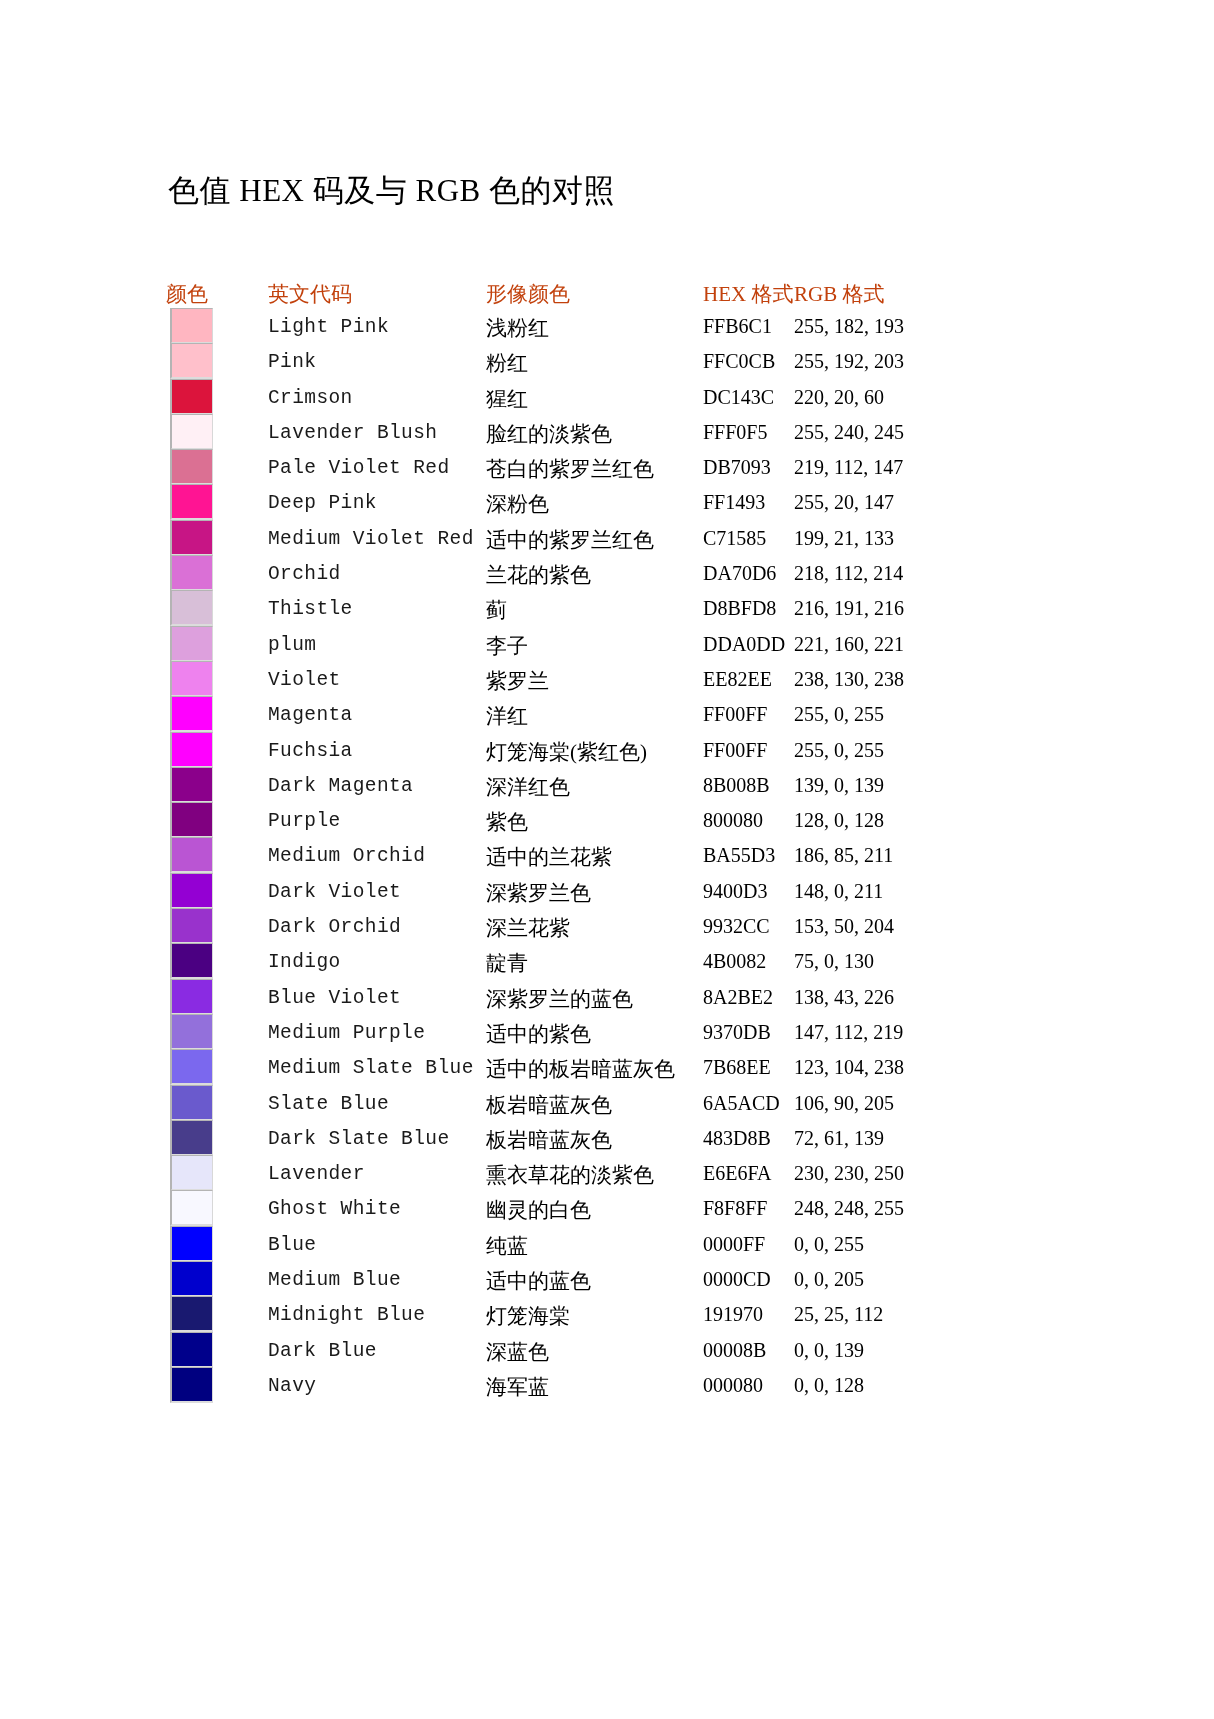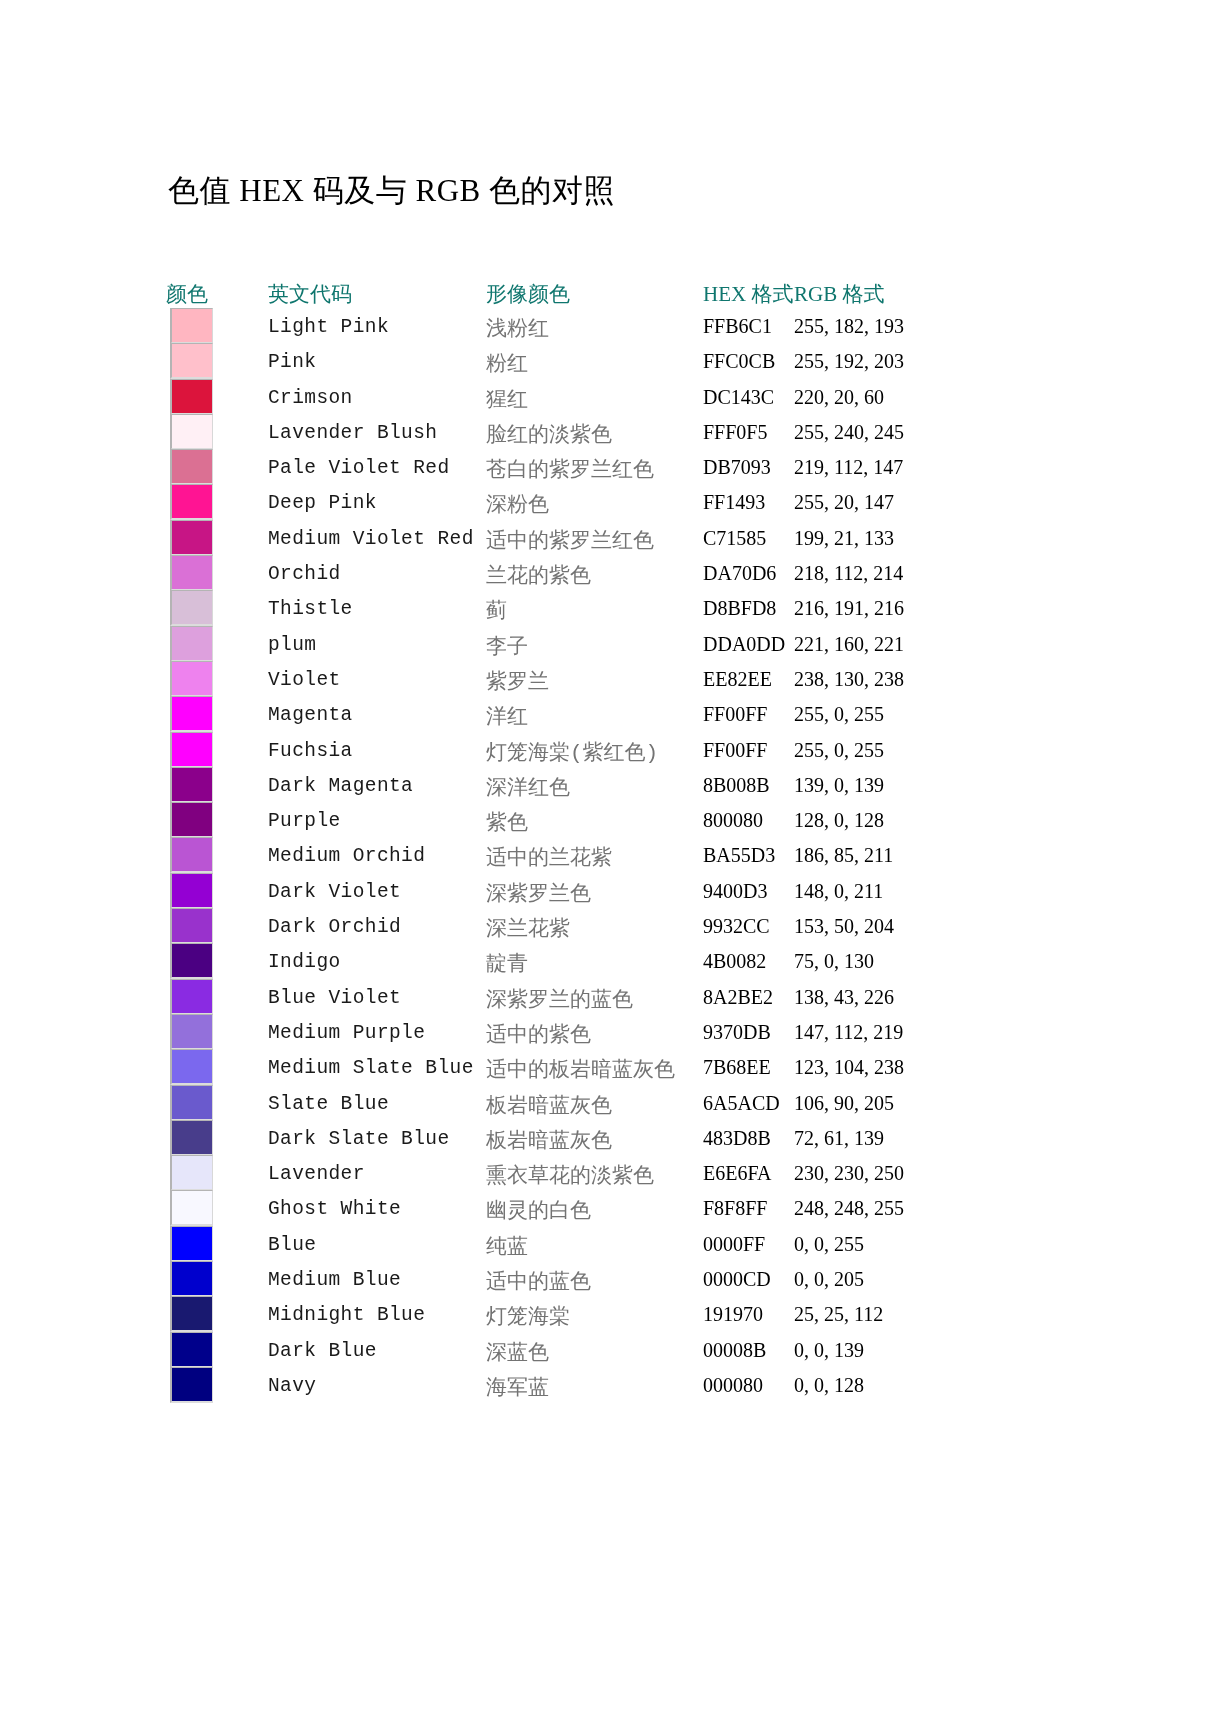--- a/index.html
+++ b/index.html
@@ -55,21 +55,21 @@
   
   .c-sw   { left: 0px; }
   .c-en   { left: 102px; text-align: right; }
   .c-cn   { left: 320px; }
   .c-hex  { left: 537px; }
   .c-rgb  { left: 628px; text-align: right; }
 
   .hdr .cell {
     font-family: "Liberation Serif", "DejaVu Serif", serif;
     font-size: 21px;
-    color: #0f766e;
+    color: #c2410c;
   }
   .hdr .c-sw  { left: 0px; }
   .hdr .c-en  { left: 102px; }
   .hdr .c-cn  { left: 320px; }
   .hdr .c-hex { left: 537px; }
   .hdr .c-rgb { left: 628px; }
 
   .swatch-wrap {
     position: absolute;
     left: 4px;
@@ -87,23 +87,23 @@
     border-bottom: 2px solid #dcdcdc;
   }
   .en {
     font-family: "Liberation Mono", "DejaVu Sans Mono", monospace;
     font-size: 19.5px;
     letter-spacing: 0.4px;
     color: #1a1a1a;
     top: 6px;
   }
   .cn {
-    font-family: Liberation Mono, monospace;
+    font-family: Liberation Serif, serif;
     font-size: 21px;
-    color: #737373;
+    color: #000000;
     top: 4px;
   }
   .hex {
     font-family: "Liberation Serif", "DejaVu Serif", serif;
     font-size: 20px;
     color: #000;
     top: 5px;
   }
   .rgb {
     font-family: "Liberation Serif", "DejaVu Serif", serif;

